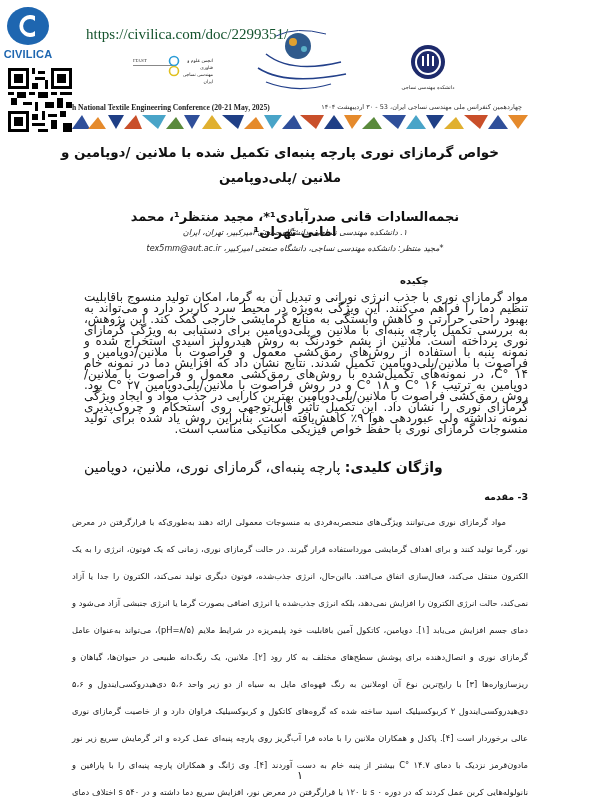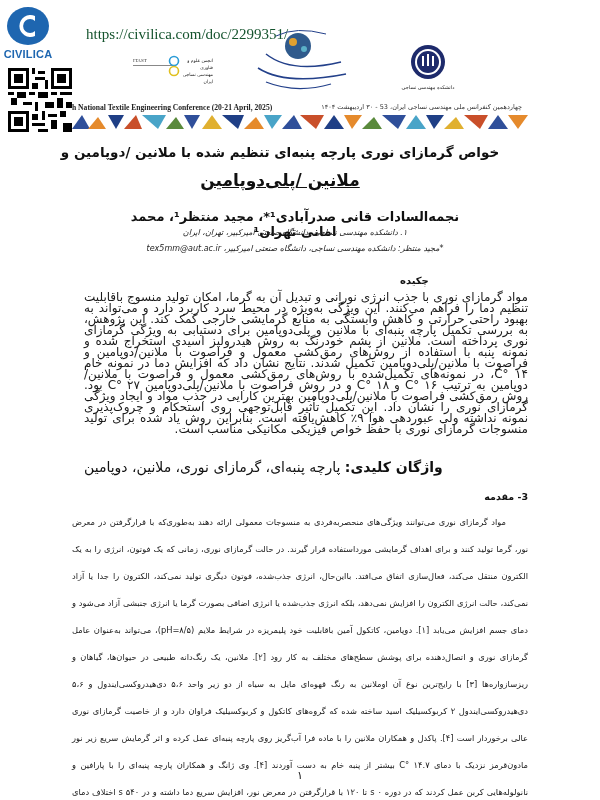--- a/index.html
+++ b/index.html
@@ -27,21 +27,21 @@
   #conf-logo { left:246px; top:24px; width:110px; height:72px; }
 
   #univ-logo { left:400px; top:44px; width:56px; height:48px; }
   #univ-logo .lbl { position:absolute; left:0; top:40px; width:56px; text-align:center; font-size:5px; direction:rtl; color:#222; }
 
   
   #conf-en { left:72px; top:103px; font-family:"Liberation Serif", serif; font-weight:bold; font-size:7.6px; color:#222; white-space:nowrap; }
   #conf-fa { left:300px; top:103px; width:222px; text-align:right; font-size:6.5px; color:#333; direction:rtl; white-space:nowrap; }
   #banner { left:72px; top:113px; width:456px; height:16px; }
   #title1 { left:60px; top:144px; width:440px; text-align:center; font-weight:bold; font-size:13.5px; direction:rtl; }
-  #title2 { left:60px; top:170px; width:440px; text-align:center; font-weight:bold; font-size:17px; direction:rtl;text-decoration:underline; }
+  #title2 { left:60px; top:170px; width:440px; text-align:center; font-weight:bold; font-size:13px; direction:rtl; }
 
   #authors { left:130px; top:209px; width:330px; text-align:center; font-weight:bold; font-size:13px; direction:rtl; }
   #aff1 { left:130px; top:228px; width:330px; text-align:center; font-style:italic; font-size:8px; direction:rtl; color:#222; }
   #aff2 { left:130px; top:244px; width:330px; text-align:center; font-style:italic; font-size:8px; direction:rtl; color:#222; }
 
   #abs-h { left:400px; top:275px; width:128px; text-align:left; font-weight:bold; font-size:10px; direction:rtl; }
   #abstract { left:84px; top:292px; width:444px; font-size:12px; line-height:11px; direction:rtl; text-align:justify; text-align-last:right; color:#1a1a1a; }
 
   #keywords { left:84px; top:459px; width:444px; font-size:14px; direction:rtl; text-align:left; }
   #keywords .k { font-weight:bold; }
@@ -133,21 +133,21 @@
     <circle cx="18" cy="18" r="17" fill="#1d2a6b"></circle>
     <circle cx="18" cy="18" r="13" fill="#ffffff"></circle>
     <circle cx="18" cy="18" r="11" fill="#1d2a6b"></circle>
     <rect x="12" y="12" width="2" height="10" fill="#fff"></rect>
       <rect x="17" y="10" width="2" height="12" fill="#fff"></rect>
       <rect x="22" y="12" width="2" height="10" fill="#fff"></rect>
   </svg>
   <div class="lbl">دانشکده مهندسی نساجی</div>
 </div>
 
-<div id="conf-en" class="abs">h National Textile Engineering Conference (20-21 April, 2025)</div>
+<div id="conf-en" class="abs">h National Textile Engineering Conference (20-21 May, 2025)</div>
 <div id="conf-fa" class="abs">چهاردهمین کنفرانس ملی مهندسی نساجی ایران، 53 - ۳۰ اردیبهشت ۱۴۰۴</div>
 <svg id="banner" class="abs" viewBox="0 0 456 16" preserveAspectRatio="none">
   <g>
     <polygon points="0,16 10,2 18,16" fill="#2f4f9a"></polygon>
       <polygon points="16,16 26,4 34,16" fill="#e58a2c"></polygon>
     <polygon points="36,2 52,2 44,16" fill="#1f3f86"></polygon>
       <polygon points="52,16 64,2 70,16" fill="#c94f2a"></polygon>
     <polygon points="70,2 86,16 94,2" fill="#49a4c8"></polygon>
       <polygon points="94,16 104,4 112,16" fill="#5a8a3c"></polygon>
     <polygon points="112,2 128,2 120,16" fill="#2f4f9a"></polygon>
@@ -163,21 +163,21 @@
     <polygon points="310,2 326,16 334,2" fill="#2f4f9a"></polygon>
       <polygon points="334,16 344,2 354,16" fill="#49a4c8"></polygon>
     <polygon points="354,2 372,2 362,16" fill="#1f3f86"></polygon>
       <polygon points="372,16 384,4 392,16" fill="#e0b030"></polygon>
     <polygon points="392,2 408,16 416,2" fill="#c94f2a"></polygon>
       <polygon points="416,16 426,2 436,16" fill="#2f4f9a"></polygon>
     <polygon points="436,2 456,2 446,16" fill="#e58a2c"></polygon>
   </g>
 </svg>
 
-<div id="title1" class="abs">خواص گرمازای نوری پارچه پنبه‌ای تنظیم شده با ملانین /دوپامین و</div>
+<div id="title1" class="abs">خواص گرمازای نوری پارچه پنبه‌ای تکمیل شده با ملانین /دوپامین و</div>
 <div id="title2" class="abs">ملانین /پلی‌دوپامین</div>
 
 <div id="authors" class="abs">نجمه‌السادات قانی صدرآبادی¹*، مجید منتظر¹، محمد امانی تهران¹</div>
 <div id="aff1" class="abs">۱. دانشکده مهندسی نساجی، دانشگاه صنعتی امیرکبیر، تهران، ایران</div>
 <div id="aff2" class="abs">*مجید منتظر: دانشکده مهندسی نساجی، دانشگاه صنعتی امیرکبیر، tex5mm@aut.ac.ir</div>
 
 <div id="abs-h" class="abs">چکیده</div>
 <div id="abstract" class="abs">مواد گرمازای نوری با جذب انرژی نورانی و تبدیل آن به گرما، امکان تولید منسوج باقابلیت تنظیم دما را فراهم می‌کنند. این ویژگی به‌ویژه در محیط سرد کاربرد دارد و می‌تواند به بهبود راحتی حرارتی و کاهش وابستگی به منابع گرمایشی خارجی کمک کند. این پژوهش، به بررسی تکمیل پارچه پنبه‌ای با ملانین و پلی‌دوپامین برای دستیابی به ویژگی گرمازای نوری پرداخته است. ملانین از پشم خودرنگ به روش هیدرولیز اسیدی استخراج شده و نمونه پنبه با استفاده از روش‌های رمق‌کشی معمول و فراصوت با ملانین/دوپامین و فراصوت با ملانین/پلی‌دوپامین تکمیل شدند. نتایج نشان داد که افزایش دما در نمونه خام ۱۴ °C، در نمونه‌های تکمیل‌شده با روش‌های رمق‌کشی معمول و فراصوت با ملانین/دوپامین به ترتیب ۱۶ °C و ۱۸ °C و در روش فراصوت با ملانین/پلی‌دوپامین ۲۷ °C بود. روش رمق‌کشی فراصوت با ملانین/پلی‌دوپامین بهترین کارایی در جذب مواد و ایجاد ویژگی گرمازای نوری را نشان داد. این تکمیل تأثیر قابل‌توجهی روی استحکام و چروک‌پذیری نمونه نداشته ولی عبوردهی هوا ۹٪ کاهش‌یافته است. بنابراین روش یاد شده برای تولید منسوجات گرمازای نوری با حفظ خواص فیزیکی مکانیکی مناسب است.</div>
 
 <div id="keywords" class="abs">

